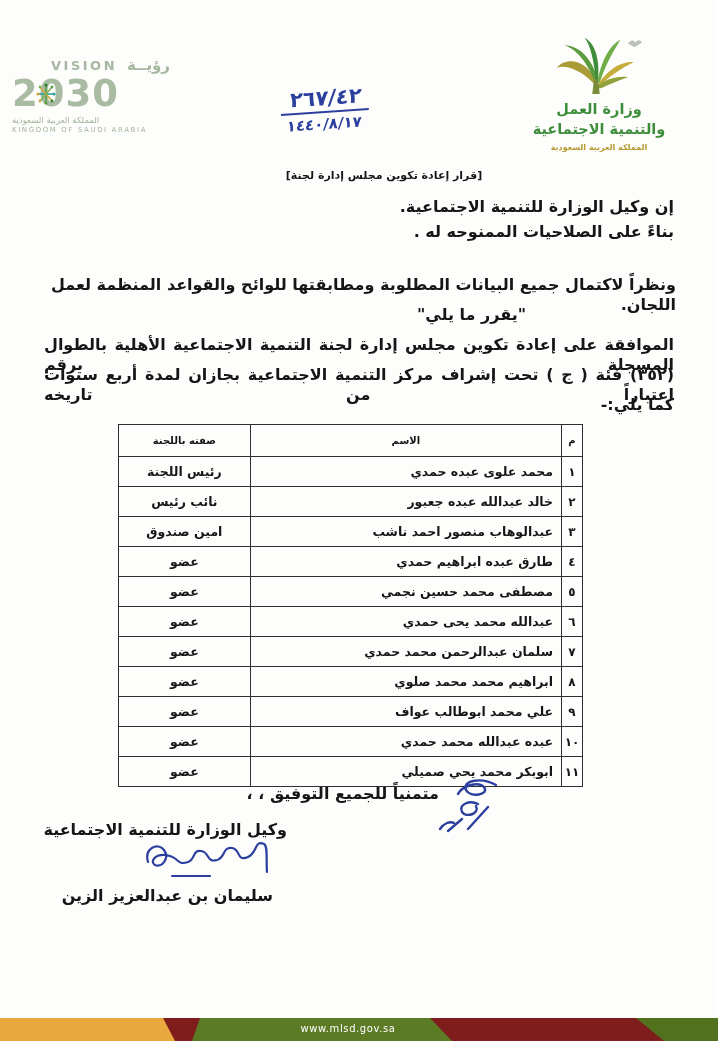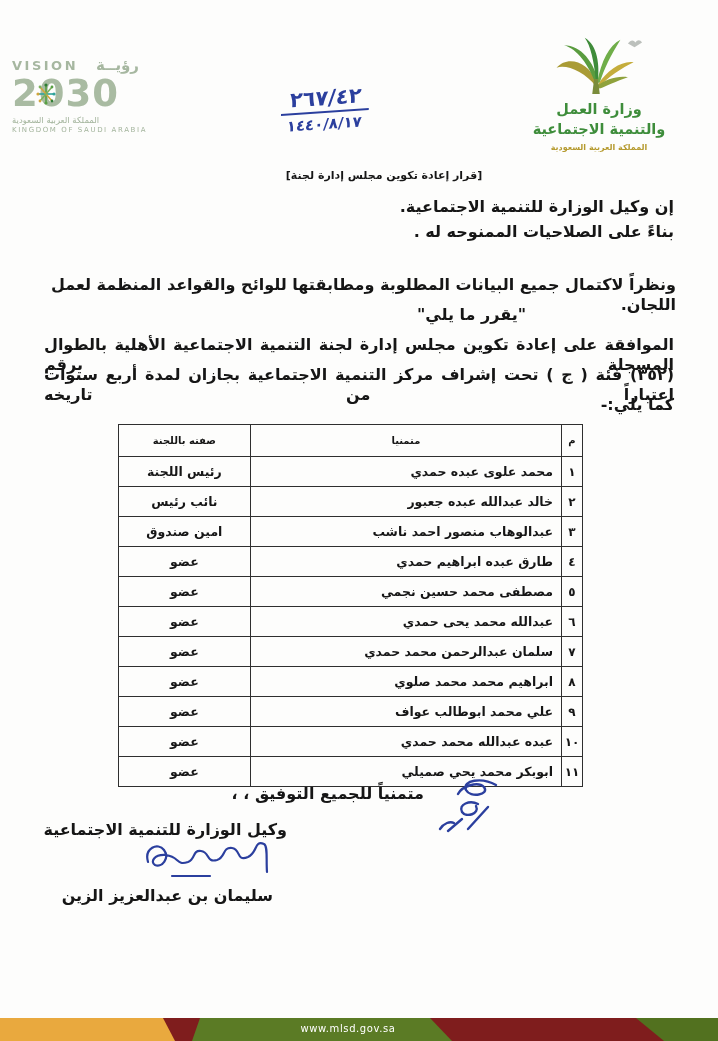--- a/index.html
+++ b/index.html
@@ -6,21 +6,21 @@
   html,body { background:#8a8a8a; }
   .page {
     position:relative; width:718px; height:1041px; margin:0 auto;
     background:#fdfdfc; overflow:hidden;
     font-family:"DejaVu Sans", sans-serif; direction:rtl; color:#1a1a1a;
   }
   .abs { position:absolute; }
 
   
   .vision { left:12px; top:56px; width:150px; color:#a6b7a0; direction:ltr; }
-  .v-row1 { display:flex; align-items:baseline; gap:18px; }
+  .v-row1 { display:flex; align-items:baseline; gap:10px;margin-left:39px; }
   .v-en { font-size:13px; letter-spacing:2.5px; font-weight:600; }
   .v-ar { font-size:15px; font-weight:bold; }
   .v-year { position:relative; font-size:37px; font-weight:bold; letter-spacing:1px; line-height:1; margin-top:1px; color:#a9bba2; }
   .v-sparkle { position:absolute; left:23px; top:7px; }
   .v-tag-ar { font-size:8.5px; margin-top:3px; color:#a3b49c; letter-spacing:1px; }
   .v-tag-en { font-size:7px; letter-spacing:1.6px; color:#a3b49c; margin-top:1px; }
 
   
   .ministry { right:44px; top:34px; width:150px; text-align:center; }
   .m-palm { margin-right:6px; }
@@ -48,21 +48,21 @@
   
   .members { position:absolute; top:424px; right:135px; width:465px;
              border-collapse:collapse; font-weight:bold; font-size:12.5px; color:#161616; }
   .members td, .members th { border:1.6px solid #2f2f2f; text-align:center; vertical-align:middle; }
   .members th { height:32px; font-size:10px; font-weight:bold; }
   .members td { height:30px; }
   .members .c-name { text-align:right; padding-right:8px; }
   .members .c-no { font-size:12px; }
 
   
-  .wish  { top:784px; right:294px;margin-left:24px; }
+  .wish  { top:784px; right:279px;margin-left:24px; }
   .s-title { top:820px; right:431px; }
   .s-name  { top:886px; right:445px; }
   .scribble { left:432px; top:777px; }
   .sig { left:136px; top:832px; }
 
   
   .footer { position:absolute; left:0; bottom:0; width:718px; height:23px; background:#7f1d1d; }
   .f-mid  { position:absolute; inset:0; background:#5b7b25;
             clip-path:polygon(200px 0, 430px 0, 452px 23px, 192px 23px); }
   .f-right{ position:absolute; inset:0; background:#52711f;
@@ -137,21 +137,21 @@
 
   <table class="members">
     <colgroup>
         <col style="width:21px">
         <col style="width:312px">
         <col style="width:132px">
       </colgroup>
     <tbody>
         <tr>
       <th>م</th>
-      <th>متمنيا</th>
+      <th>الاسم</th>
       <th>صفته باللجنة</th>
     </tr>
     <tr>
           <td class="c-no">١</td>
           <td class="c-name">محمد علوى عبده حمدي</td>
           <td>رئيس اللجنة</td>
         </tr>
     <tr>
           <td class="c-no">٢</td>
           <td class="c-name">خالد عبدالله عبده جعبور</td>

